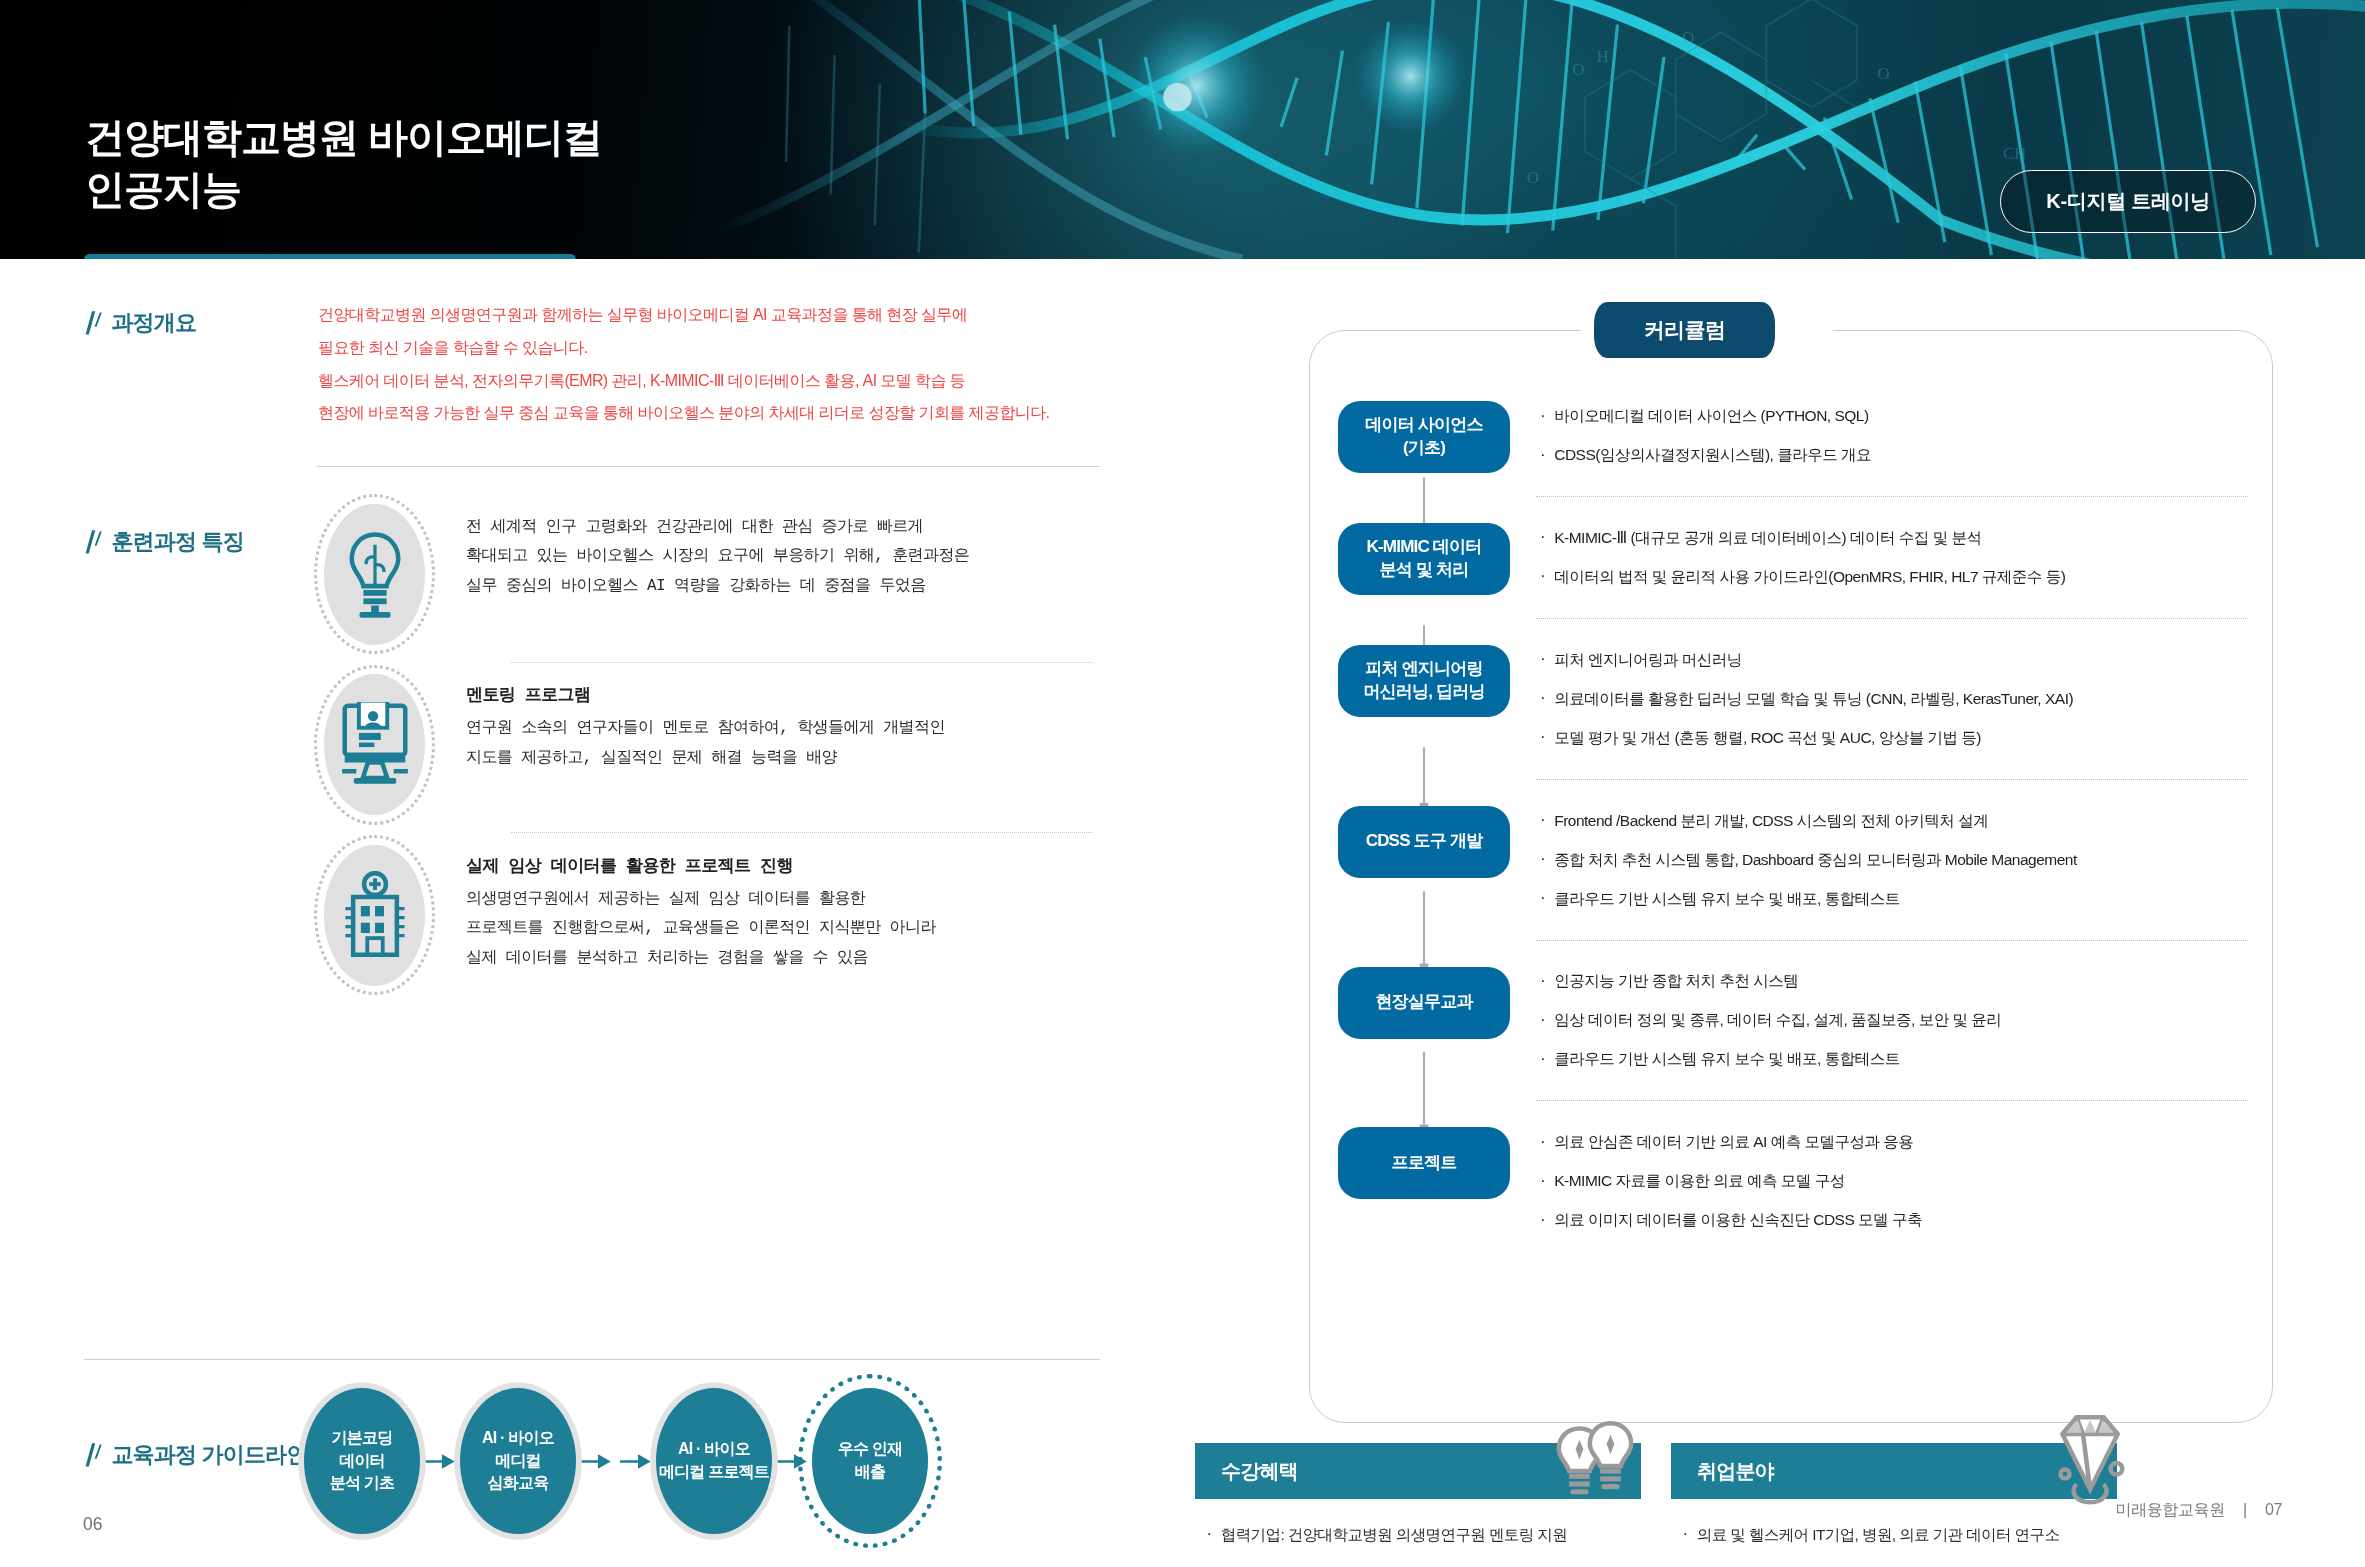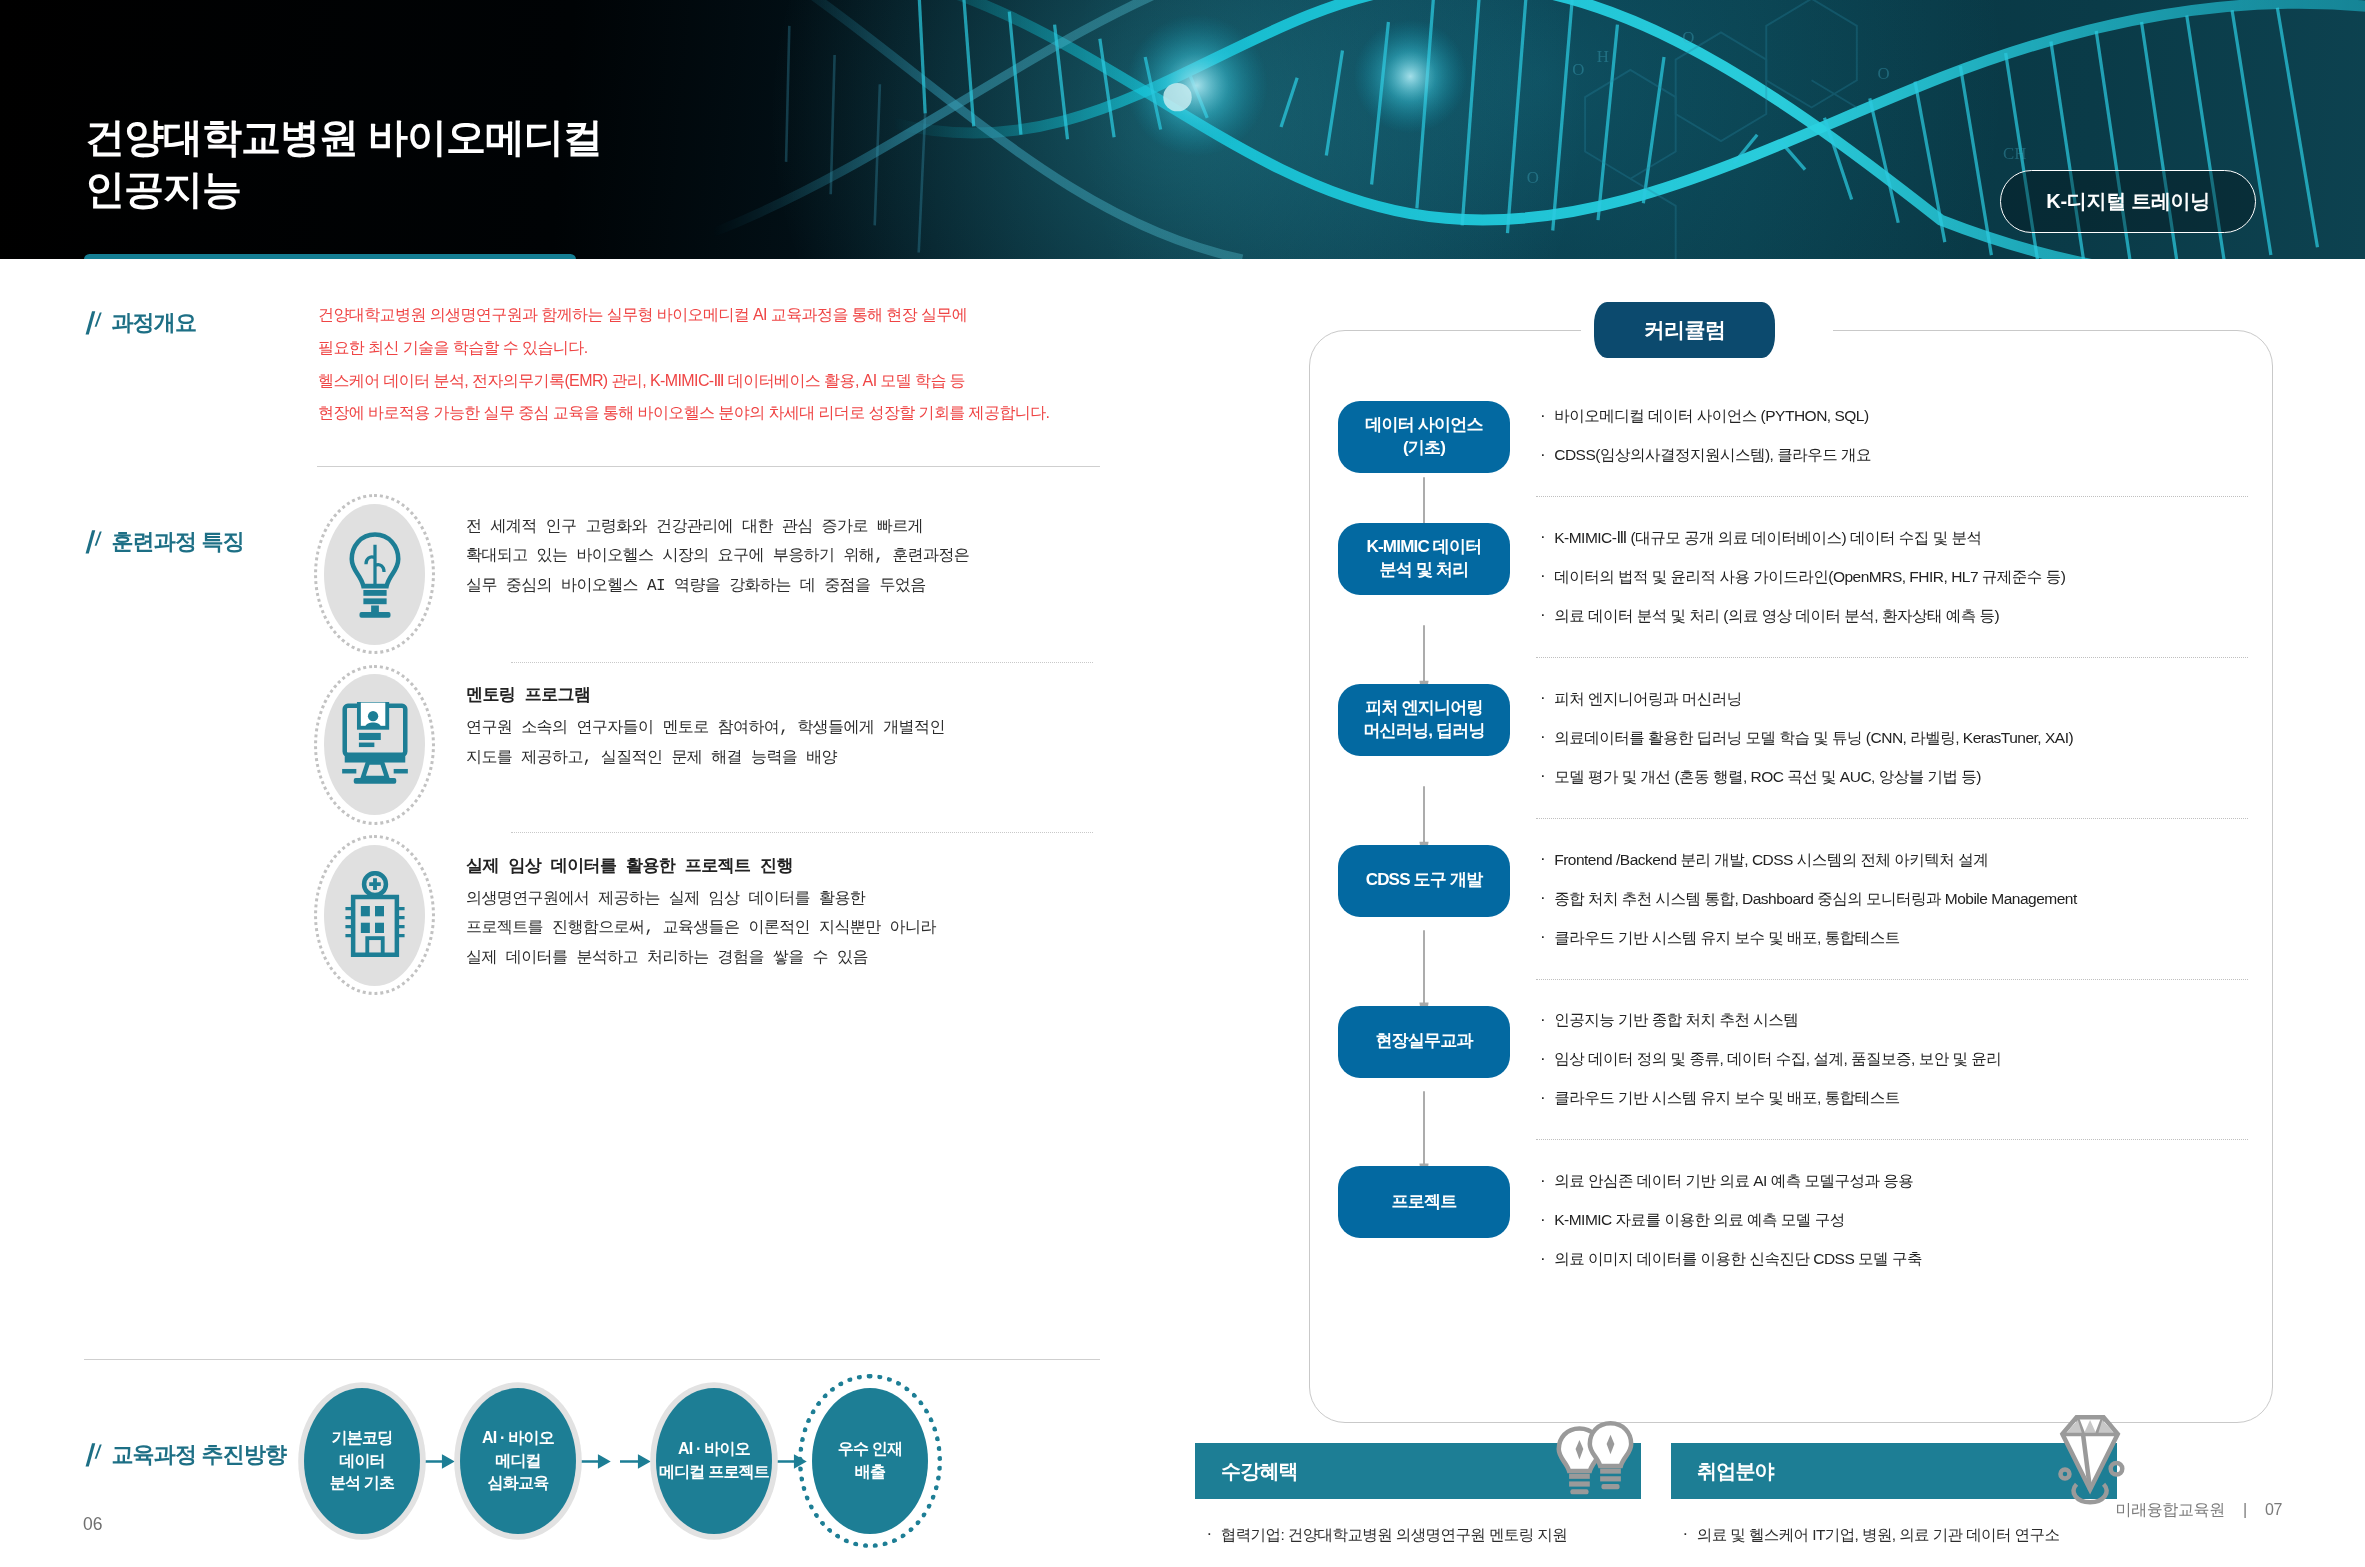--- a/index.html
+++ b/index.html
@@ -361,21 +361,21 @@
 
     <div class="hr-grey" style="left:84px; top:1100px; width:1016px;"></div>
 
     <div class="sec-head flow-head">
       <span class="slash-icon">
         <svg viewBox="0 0 30 40">
             <path d="M4 38 L14 2 L19 2 L9 38 Z" fill="#1d6f85"></path>
             <path d="M18 26 L26 4 L29 4 L21 26 Z" fill="#1d6f85"></path>
           </svg>
       </span>
-      <span class="sec-title">교육과정 추진방향</span>
+      <span class="sec-title">교육과정 가이드라인</span>
     </div>
 
     <div class="flow">
       <div class="flow-node">
         <span>기본코딩</span>
         <span>데이터</span>
         <span>분석 기초</span>
       </div>
       <div class="flow-arrow">
         <svg width="32" height="17" viewBox="0 0 50 26">
@@ -447,21 +447,20 @@
               <span>K-MIMIC 데이터</span>
               <span>분석 및 처리</span>
             </div>
             <svg class="arrow-v" style="top:102px;" width="9" height="71" viewBox="0 0 14 110">
               <path d="M7 0 L7 94 M1 88 L7 106 L13 88 Z" stroke="#a9a9a9" stroke-width="3" fill="#a9a9a9"></path>
             </svg>
           </div>
           <ul class="c-items">
             <li>K-MIMIC-Ⅲ (대규모 공개 의료 데이터베이스) 데이터 수집 및 분석</li>
             <li>데이터의 법적 및 윤리적 사용 가이드라인(OpenMRS, FHIR, HL7 규제준수 등)</li>
-            <li>의료 데이터 분석 및 처리 (의료 영상 데이터 분석, 환자상태 예측 등)</li>
           </ul>
         </div>
         <div class="c-dot-sep"></div>
 
         <div class="c-row" style="padding-top:26px;">
           <div class="c-node-col">
             <div class="c-node">
               <span>피처 엔지니어링</span>
               <span>머신러닝, 딥러닝</span>
             </div>

